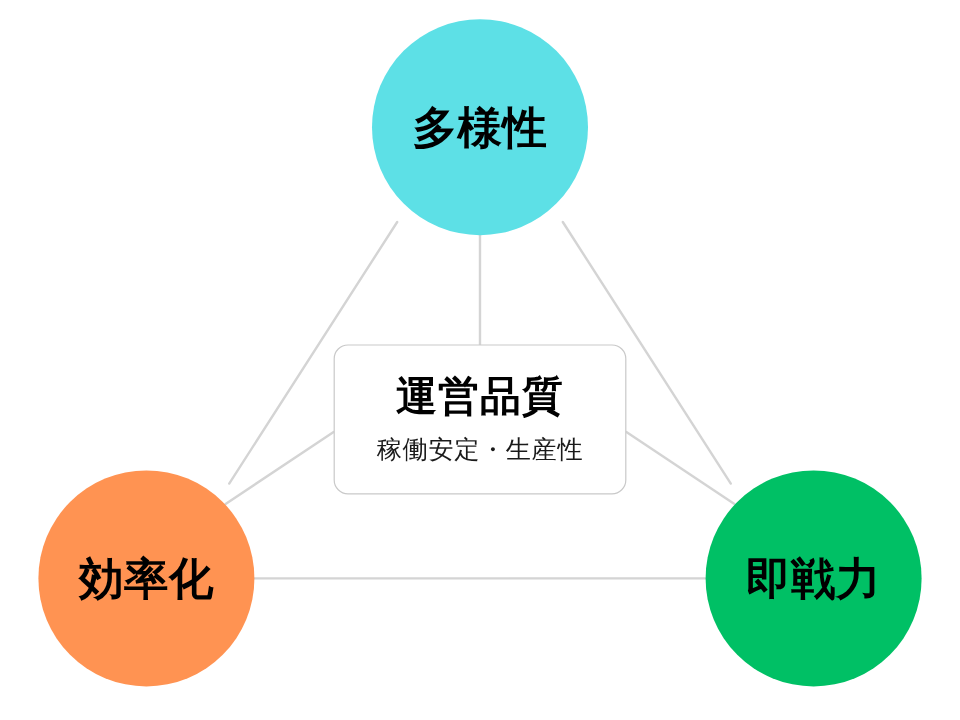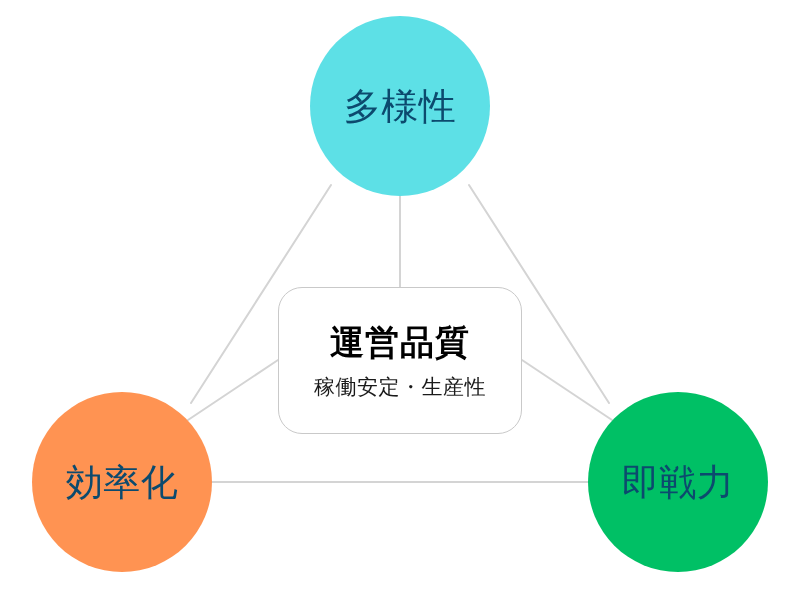--- a/index.html
+++ b/index.html
@@ -29,24 +29,24 @@
     position: absolute;
     border-radius: 50%;
     display: flex;
     align-items: center;
     justify-content: center;
     box-sizing: border-box;
   }
   .node-label {
     font-size: 37px;
     line-height: 1;
-    color: #0c4a6e;
+    color: #000000;
     letter-spacing: 0.5px;
     white-space: nowrap;
-    font-weight: 400;
+    font-weight: 700;
   }
   #node-diversity {
     left: 310px;
     top: 16px;
     width: 180px;
     height: 180px;
   }
   #node-efficiency {
     left: 32px;
     top: 392px;
@@ -58,24 +58,24 @@
     top: 392px;
     width: 180px;
     height: 180px;
     align-items: center;
   }
   #center-box {
     position: absolute;
     left: 278px;
     top: 287px;
     width: 244px;
-    height: 147px;
+    height: 125px;
     background: #ffffff;
     border: 1px solid #c9c9c9;
-    border-radius: 24px;
+    border-radius: 12px;
     box-sizing: border-box;
     display: flex;
     flex-direction: column;
     align-items: center;
     justify-content: center;
   }
   #center-title {
     font-size: 34px;
     font-weight: bold;
     color: #000000;

